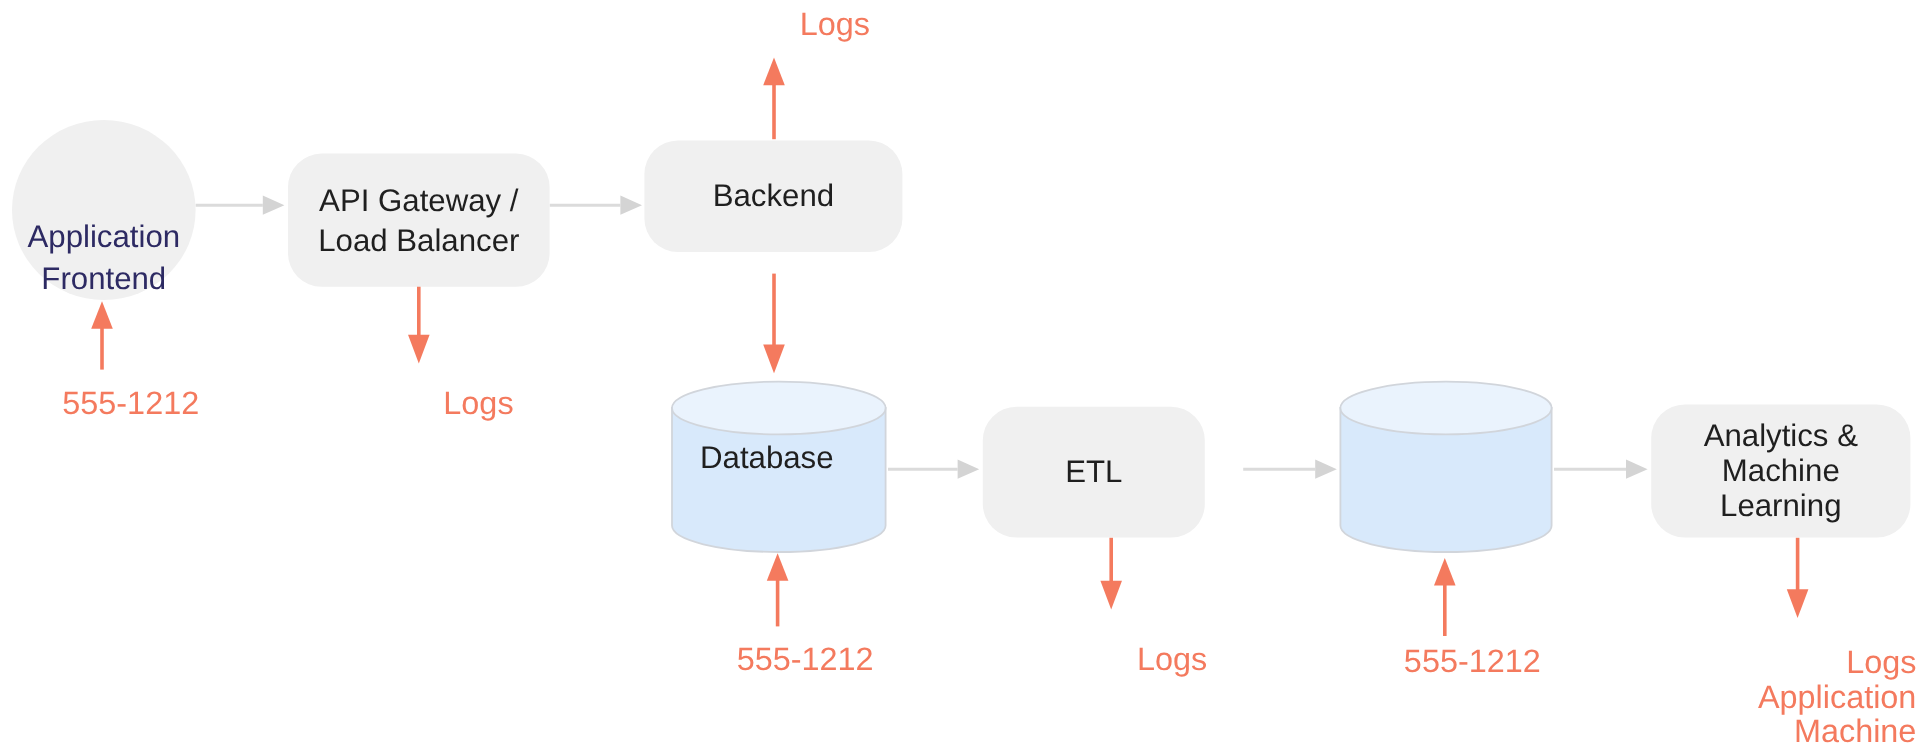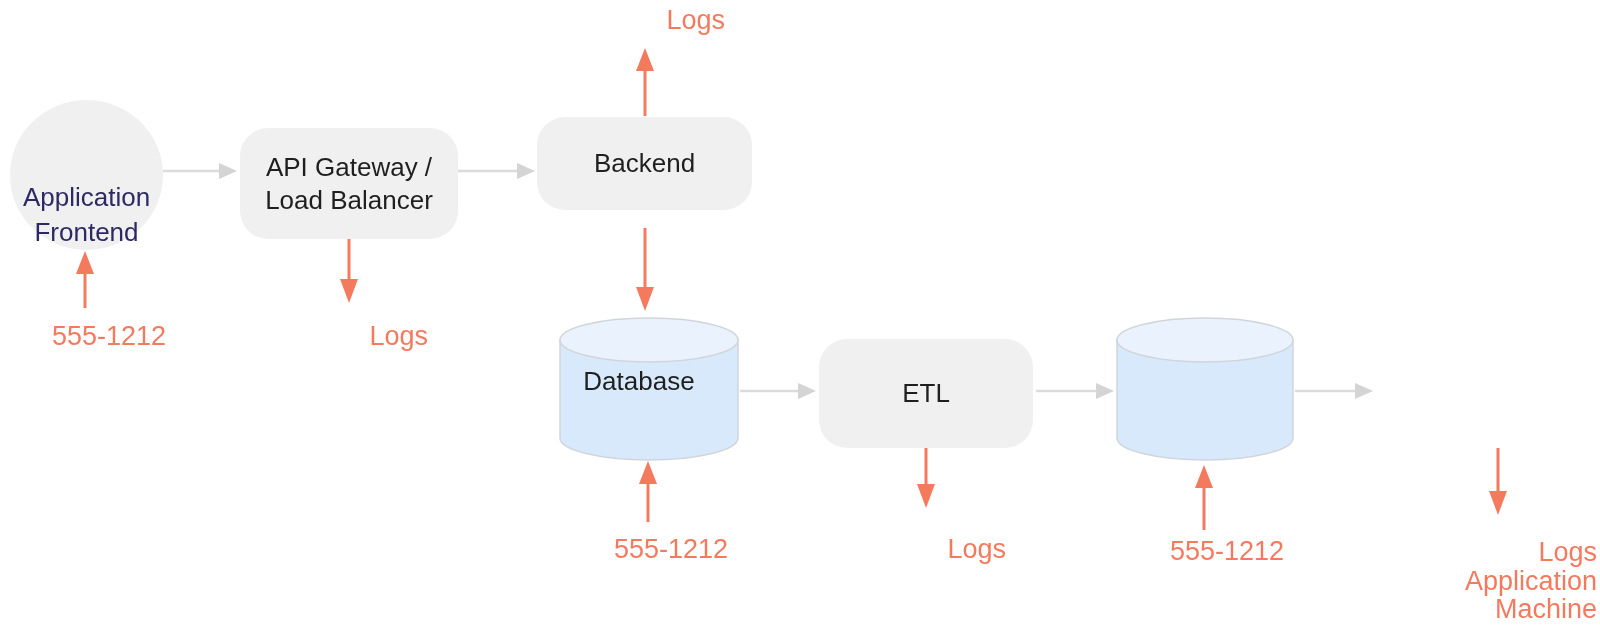--- a/index.html
+++ b/index.html
@@ -134,25 +134,30 @@
   </div>
 
   <div class="node box" style="left:537px; top:117px; width:215px; height:93px;">
     <span>Backend</span>
   </div>
 
   <div class="node cyl-label" style="left:559px; top:365px; width:160px; height:33px;">
     <span>Database</span>
   </div>
 
-  <div class="node box" style="left:819px; top:339px; width:214px; height:109px;">
+  <div class="node box" style="left:819px; top:339px; width:185px; height:109px;">
     <span>ETL</span>
   </div>
 
 
+  <div class="node box tight" style="left:1376px; top:337px; width:216px; height:111px;">
+    <span>Analytics &amp;
+Machine
+Learning</span>
+  </div>
 
   <div class="annot" style="left:6px; top:322px; width:160px;">555-1212</div>
 
   <div class="annot" style="left:268px; top:322px; width:160px;">Logs</div>
 
   <div class="annot" style="left:565px; top:6px; width:160px;">Logs</div>
 
   <div class="annot" style="left:568px; top:535px; width:160px;">555-1212</div>
 
   <div class="annot" style="left:846px; top:535px; width:160px;">Logs</div>

